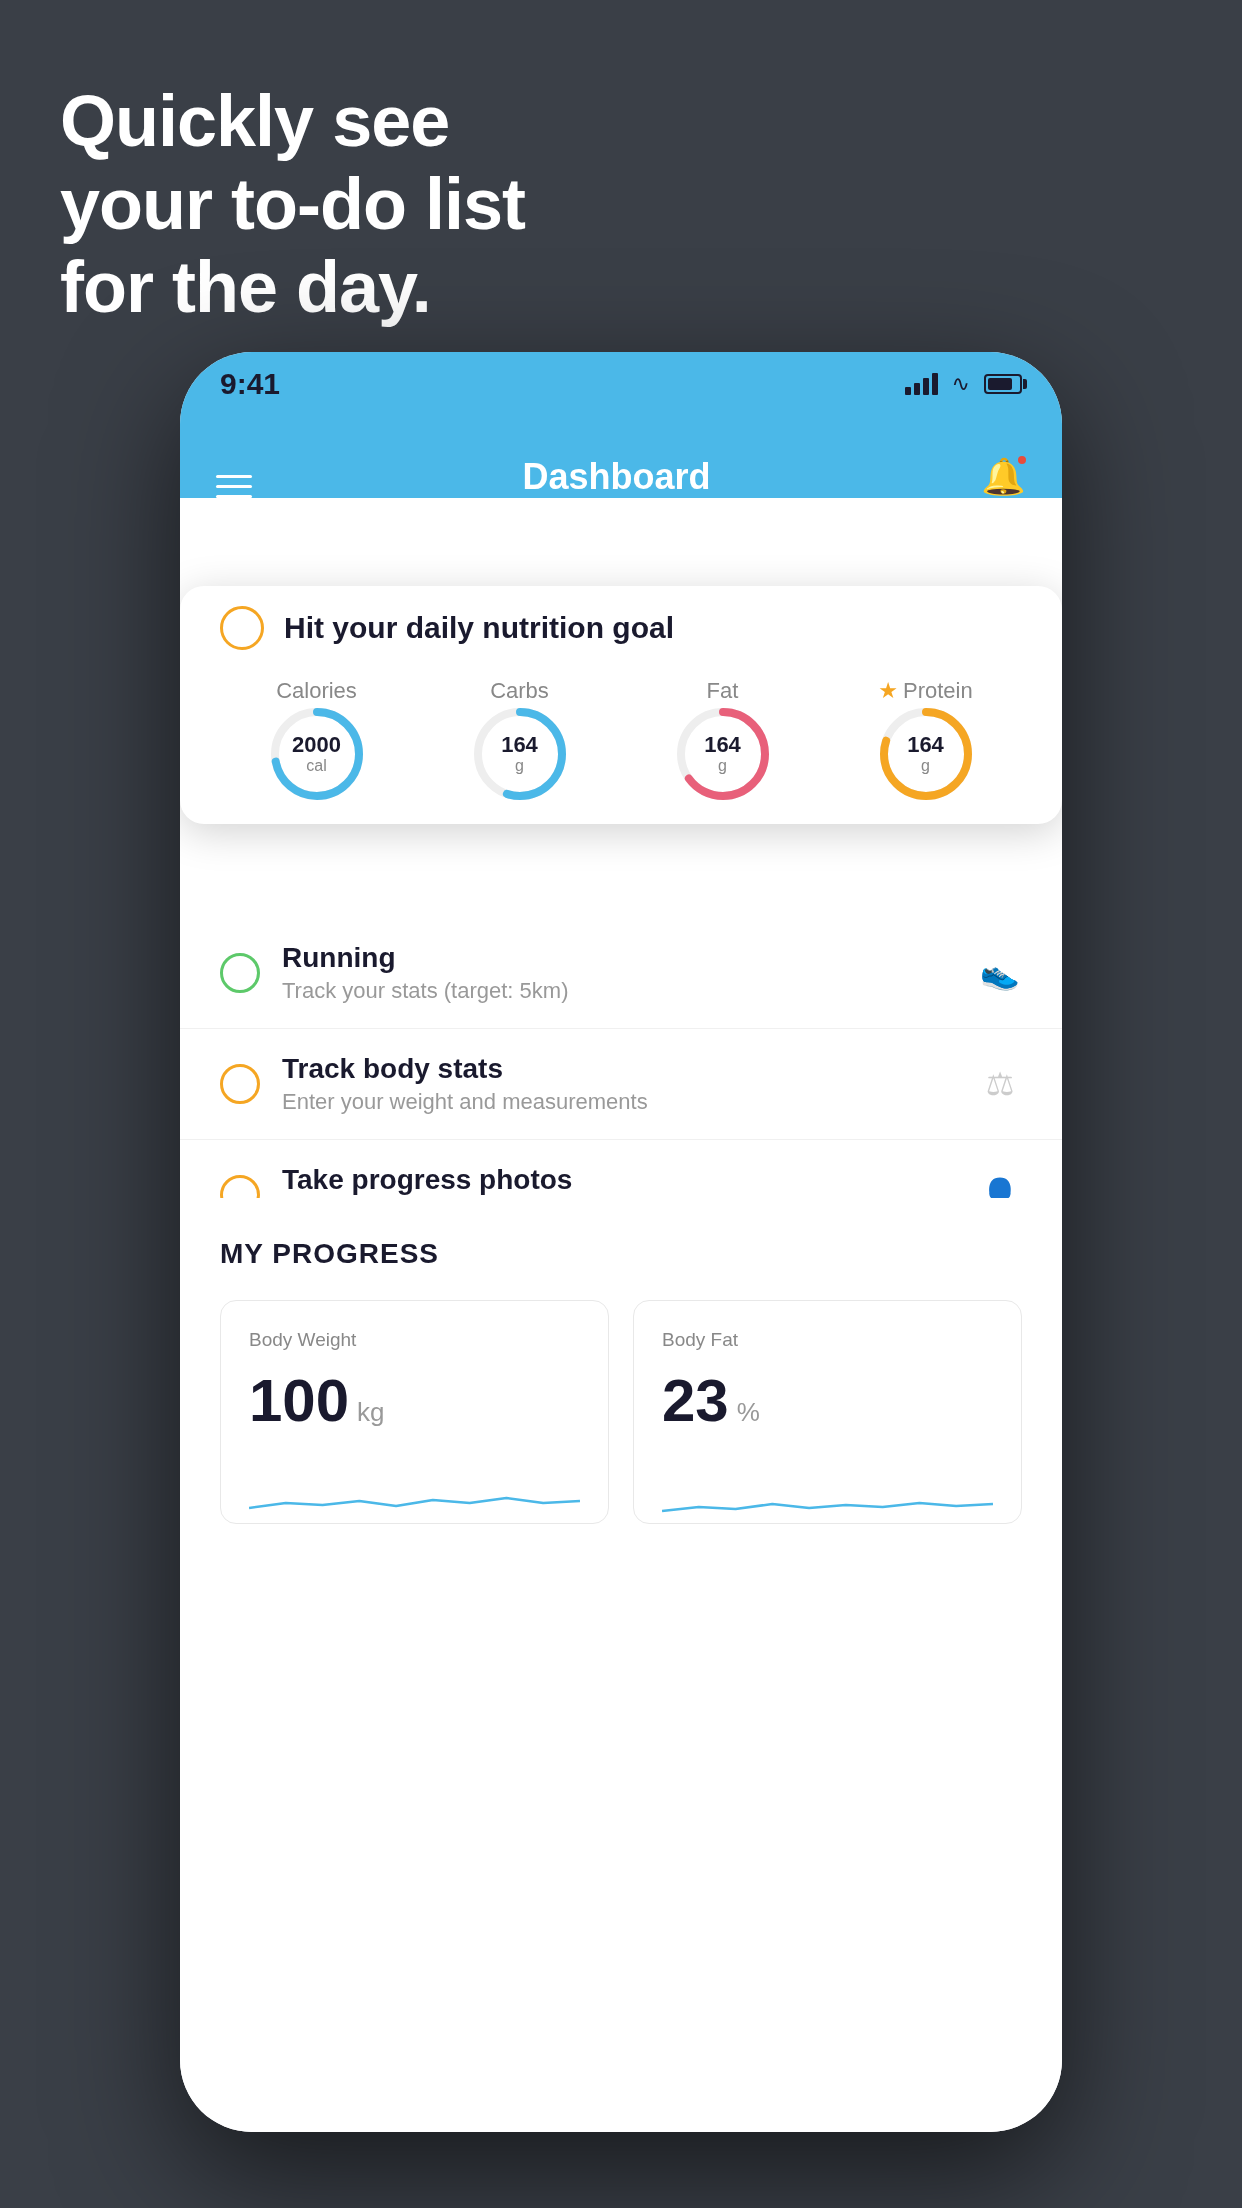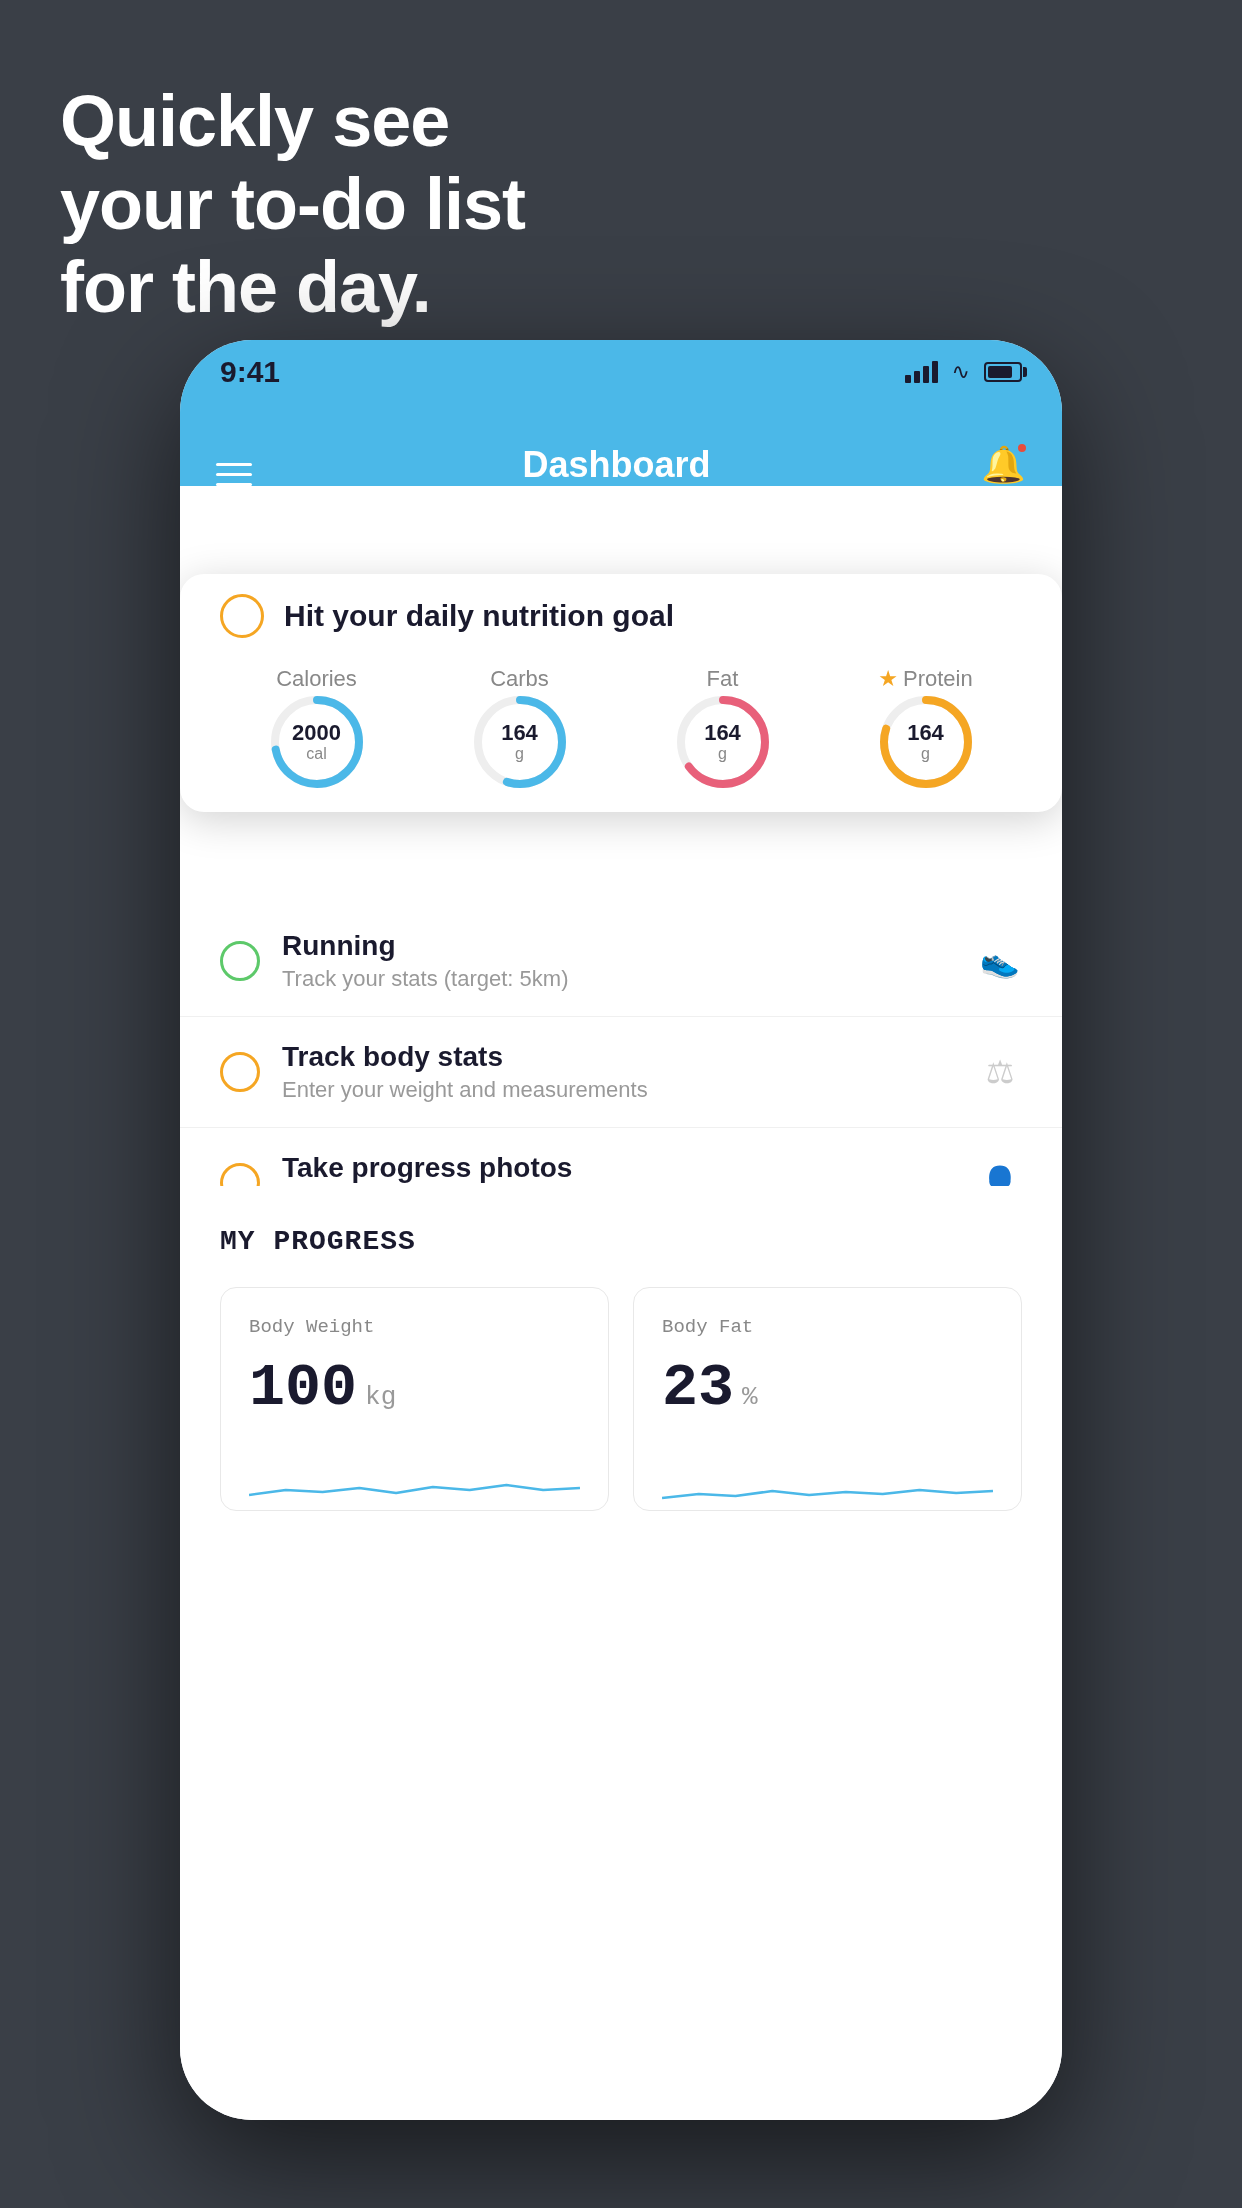--- a/index.html
+++ b/index.html
@@ -21,21 +21,21 @@
       color: #ffffff;
       font-size: 72px;
       font-weight: 800;
       line-height: 1.15;
       letter-spacing: -1px;
     }
 
     
     .phone-frame {
       position: absolute;
-      top: 340px;
+      top: 352px;
       left: 180px;
       width: 882px;
       height: 1780px;
       background: #f2f2f7;
       border-radius: 72px;
       overflow: hidden;
       box-shadow: 0 40px 120px rgba(0,0,0,0.6);
     }
 
     
@@ -326,21 +326,20 @@
       justify-content: center;
     }
 
     
     .progress-section {
       position: absolute;
       top: 700px;
       left: 0; right: 0;
       background: white;
       padding: 40px;
-      font-family: Liberation Mono, monospace;
     }
 
     .progress-header {
       font-size: 28px;
       font-weight: 800;
       color: #1a1a2e;
       letter-spacing: 1px;
       margin-bottom: 30px;
     }
 

